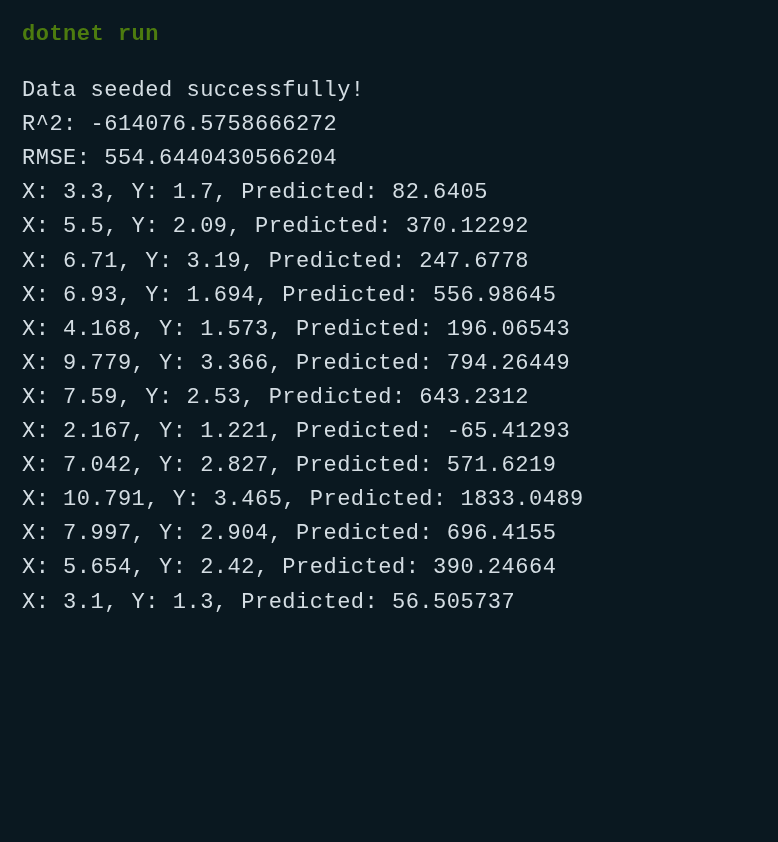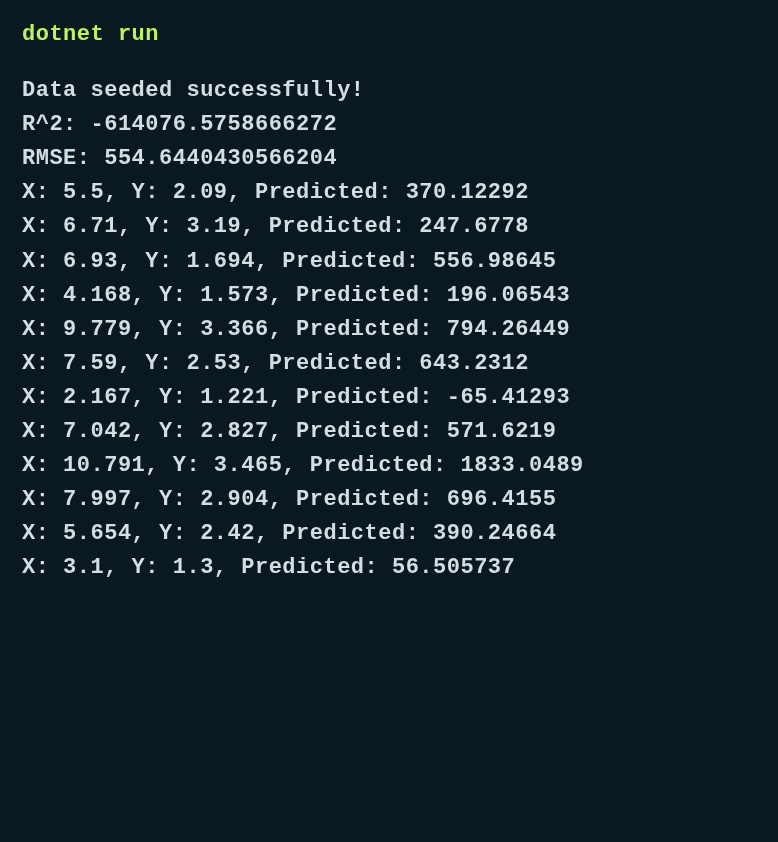--- a/index.html
+++ b/index.html
@@ -1,50 +1,50 @@
 <!DOCTYPE html>
 <html><head>
   <meta charset="utf-8">
   <style>
     * {
       margin: 0;
       padding: 0;
       box-sizing: border-box;
-      font-weight: bold;
     }
     body {
       background-color: #0a1820;
       color: #d4dde3;
       font-family: 'SF Mono', 'Monaco', 'Menlo', 'Consolas', 'Courier New', monospace;
       font-size: 22px;
       line-height: 1.55;
       padding: 18px 22px;
       width: 778px;
       min-height: 842px;
       letter-spacing: 0.5px;
     }
     .command {
-      color: #bef264;
+      color: #4d7c0f;
       font-weight: bold;
       margin-bottom: 22px;
     }
     .output-line {
       white-space: pre;
     }
   </style>
 </head>
 <body>
 
 <div class="command">dotnet run</div>
 
 <div class="output-line">Data seeded successfully!</div>
 <div class="output-line"><span>R^2: </span><span>-614076.5758666272</span></div>
 <div class="output-line"><span>RMSE: </span><span>554.6440430566204</span></div>
 
 <div id="data-rows">
+    <div class="output-line">X: 3.3, Y: 1.7, Predicted: 82.6405</div>
     <div class="output-line">X: 5.5, Y: 2.09, Predicted: 370.12292</div>
     <div class="output-line">X: 6.71, Y: 3.19, Predicted: 247.6778</div>
     <div class="output-line">X: 6.93, Y: 1.694, Predicted: 556.98645</div>
     <div class="output-line">X: 4.168, Y: 1.573, Predicted: 196.06543</div>
     <div class="output-line">X: 9.779, Y: 3.366, Predicted: 794.26449</div>
     <div class="output-line">X: 7.59, Y: 2.53, Predicted: 643.2312</div>
     <div class="output-line">X: 2.167, Y: 1.221, Predicted: -65.41293</div>
     <div class="output-line">X: 7.042, Y: 2.827, Predicted: 571.6219</div>
     <div class="output-line">X: 10.791, Y: 3.465, Predicted: 1833.0489</div>
     <div class="output-line">X: 7.997, Y: 2.904, Predicted: 696.4155</div>

